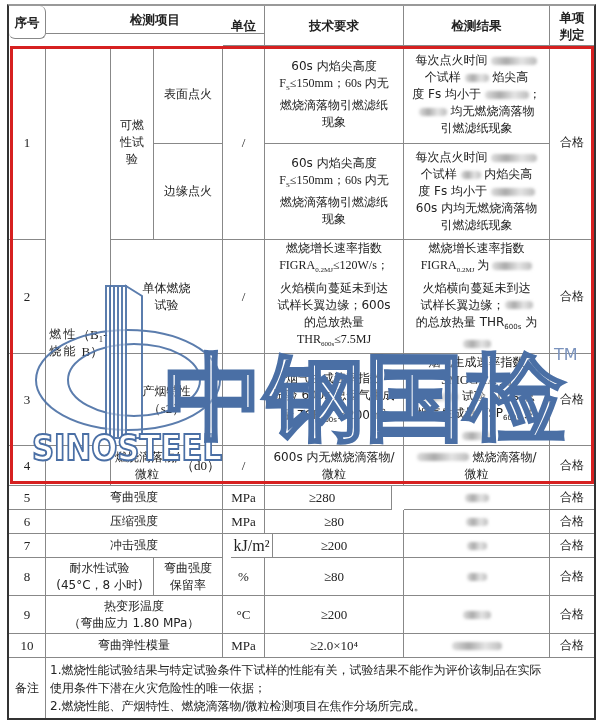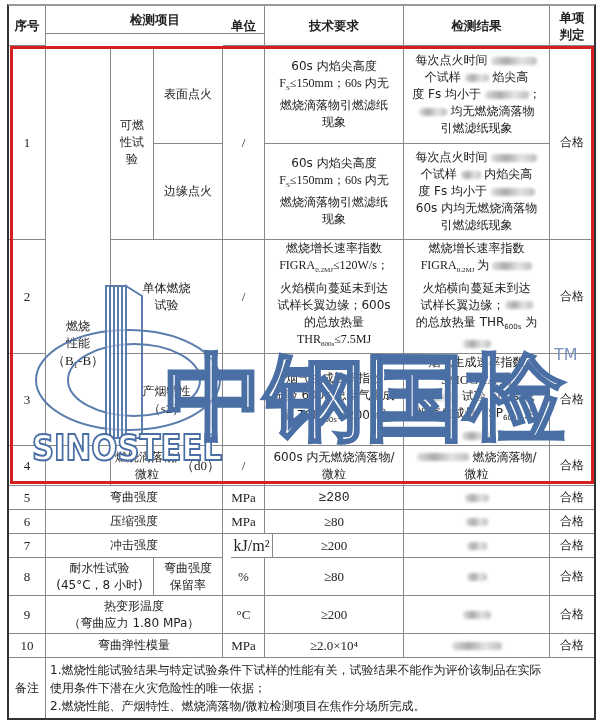--- a/index.html
+++ b/index.html
@@ -20,34 +20,34 @@
   sub, sup { font-size: 7px; }
   .redbox { position: absolute; left: 10px; top: 46px; width: 584px; height: 438px;
             border: 3px solid #d62020; box-sizing: border-box; pointer-events: none; }
   .wm { position: absolute; pointer-events: none; }
 </style>
 </head>
 <body>
 
 <div class="tbl">
 
-  <div class="cell hdr" style="left:0;top:0;width:37px;height:40px;">序号</div>
+  <div class="cell hdr" style="left:0;top:0;width:37px;height:33px;border-radius:6px;">序号</div>
   <div class="cell hdr" style="left:37px;top:0;width:219px;height:28px;">检测项目</div>
 
   <div class="cell hdr" style="left:214px;top:0;width:42px;height:40px;">单位</div>
   <div class="cell hdr" style="left:256px;top:0;width:139px;height:40px;">技术要求</div>
   <div class="cell hdr" style="left:395px;top:0;width:146px;height:40px;">检测结果</div>
   <div class="cell hdr noright" style="left:541px;top:0;width:44px;height:40px;flex-direction:column;">
     <span>单项</span>
     <span>判定</span>
   </div>
 
   <div class="cell serif" style="left:0;top:40px;width:37px;height:194px;">1</div>
 
-  <div class="cell" style="left:37px;top:40px;width:65px;height:400px;flex-direction:column;justify-content:center;padding-top:195px;">
+  <div class="cell" style="left:37px;top:40px;width:65px;height:400px;flex-direction:row;justify-content:center;padding-top:195px;">
     <span>燃烧</span>
     <span>性能</span>
     <span class="serif">（B₁-B）</span>
   </div>
   <div class="cell" style="left:145px;top:40px;width:69px;height:98px;">表面点火</div>
   <div class="cell" style="left:102px;top:40px;width:43px;height:194px;flex-direction:column;">
     <span>可燃</span>
     <span>性试</span>
     <span>验</span>
   </div>
@@ -138,21 +138,21 @@
   </div>
   <div class="cell" style="left:395px;top:440px;width:146px;height:40px;flex-direction:column;">
     <span><i class="blur" style="width:52px"></i> 燃烧滴落物/</span>
     <span>微粒</span>
   </div>
   <div class="cell noright" style="left:541px;top:440px;width:44px;height:40px;">合格</div>
 
   <div class="cell serif" style="left:0;top:480px;width:37px;height:24px;">5</div>
   <div class="cell" style="left:37px;top:480px;width:177px;height:24px;">弯曲强度</div>
   <div class="cell serif" style="left:214px;top:480px;width:42px;height:24px;">MPa</div>
-  <div class="cell serif" style="left:256px;top:480px;width:139px;height:24px;font-family:Liberation Mono, monospace;">≥280</div>
+  <div class="cell serif" style="left:244px;top:480px;width:139px;height:24px;">≥280</div>
   <div class="cell" style="left:395px;top:480px;width:146px;height:24px;">
       <i class="blur" style="width:24px"></i>
     </div>
   <div class="cell noright" style="left:541px;top:480px;width:44px;height:24px;">合格</div>
 
   <div class="cell serif" style="left:0;top:504px;width:37px;height:24px;">6</div>
   <div class="cell" style="left:37px;top:504px;width:177px;height:24px;">压缩强度</div>
   <div class="cell serif" style="left:214px;top:504px;width:42px;height:24px;">MPa</div>
   <div class="cell serif" style="left:256px;top:504px;width:139px;height:24px;">≥80</div>
   <div class="cell" style="left:395px;top:504px;width:146px;height:24px;">

